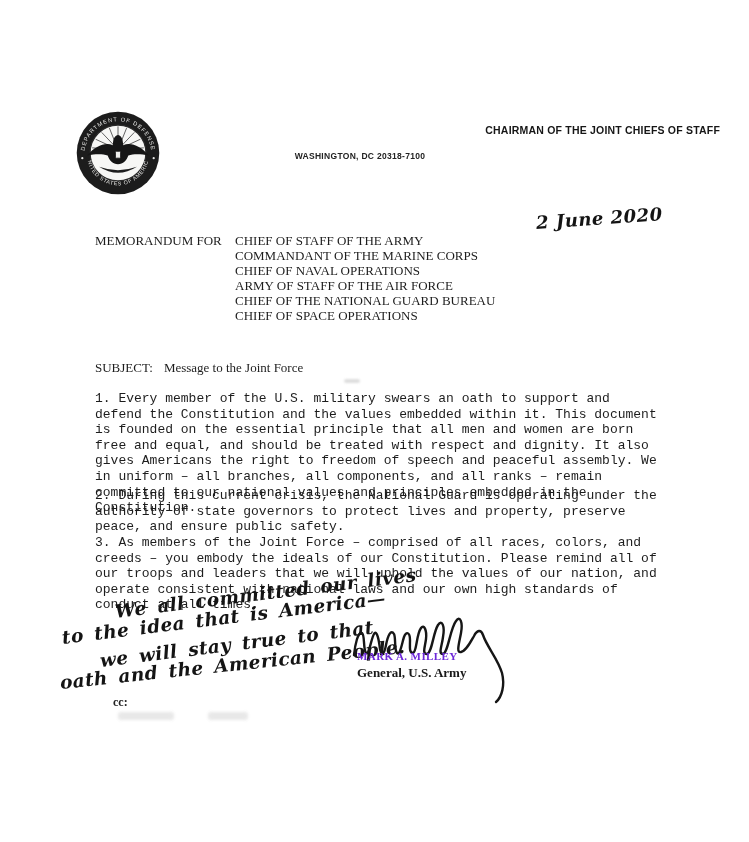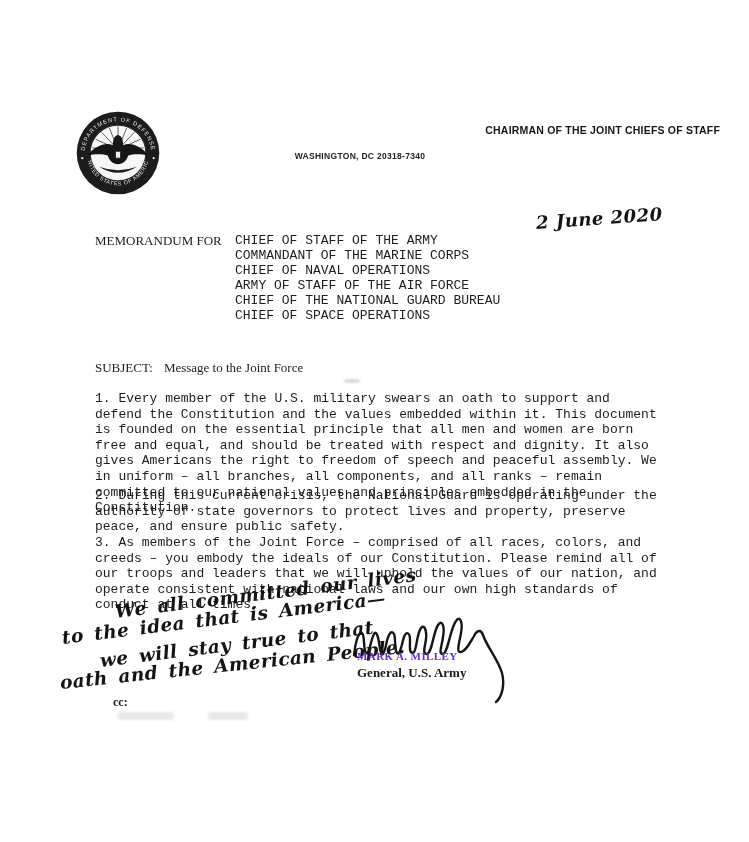--- a/index.html
+++ b/index.html
@@ -27,21 +27,21 @@
   .hand{
     font-family:"DejaVu Serif","Liberation Serif",serif;
     font-style:italic;font-weight:700;color:#141414;white-space:nowrap;
   }
   .hand-date{left:536px;top:212px;font-size:18px;transform:rotate(-4deg);transform-origin:0 50%;letter-spacing:.5px;}
   .note-line{font-size:18.5px;letter-spacing:.4px;word-spacing:4px;transform-origin:0 50%;}
 
   .memo-block{left:95px;top:233px;display:flex;font-size:13px;line-height:15px;}
   .memo-label{width:140px;flex:none;white-space:nowrap;}
   .memo-list{display:flex;flex-direction:column;}
-  .memo-list div{white-space:nowrap;font-family:Liberation Mono, monospace;}
+  .memo-list div{white-space:nowrap;}
 
   .subject-line{left:95px;top:360px;font-size:13px;white-space:nowrap;text-align:center;}
   .subject-line .lbl{margin-right:11px;}
 
   .para{left:95px;width:562px;font-size:13px;line-height:15.6px;text-align:left;font-family:Liberation Mono, monospace;}
   .p1{top:391px;}
   .p2{top:488px;}
   .p3{top:535px;}
 
   .sig-name{left:357px;top:650px;font-size:11px;font-weight:600;letter-spacing:.4px;white-space:nowrap;color:#6d28d9;}
@@ -84,21 +84,21 @@
       <textPath href="#arcTop" startOffset="50%" text-anchor="middle">DEPARTMENT OF DEFENSE</textPath>
     </text>
     <text font-family="Liberation Sans, sans-serif" font-size="6.2" fill="#e8e8e6" letter-spacing="0.8">
       <textPath href="#arcBot" startOffset="50%" text-anchor="middle">UNITED STATES OF AMERICA</textPath>
     </text>
     <circle cx="8.5" cy="56" r="1.3" fill="#e8e8e6"></circle>
     <circle cx="91.5" cy="56" r="1.3" fill="#e8e8e6"></circle>
   </svg>
 
   <div class="abs sans hdr-title">CHAIRMAN OF THE JOINT CHIEFS OF STAFF</div>
-  <div class="abs sans hdr-addr">WASHINGTON, DC 20318-7340</div>
+  <div class="abs sans hdr-addr">WASHINGTON, DC 20318-7100</div>
 
   <div class="abs hand hand-date">2 June 2020</div>
 
   <div class="abs memo-block">
     <div class="memo-label">MEMORANDUM FOR</div>
     <div class="memo-list">
       <div>CHIEF OF STAFF OF THE ARMY</div>
       <div>COMMANDANT OF THE MARINE CORPS</div>
       <div>CHIEF OF NAVAL OPERATIONS</div>
       <div>ARMY OF STAFF OF THE AIR FORCE</div>

